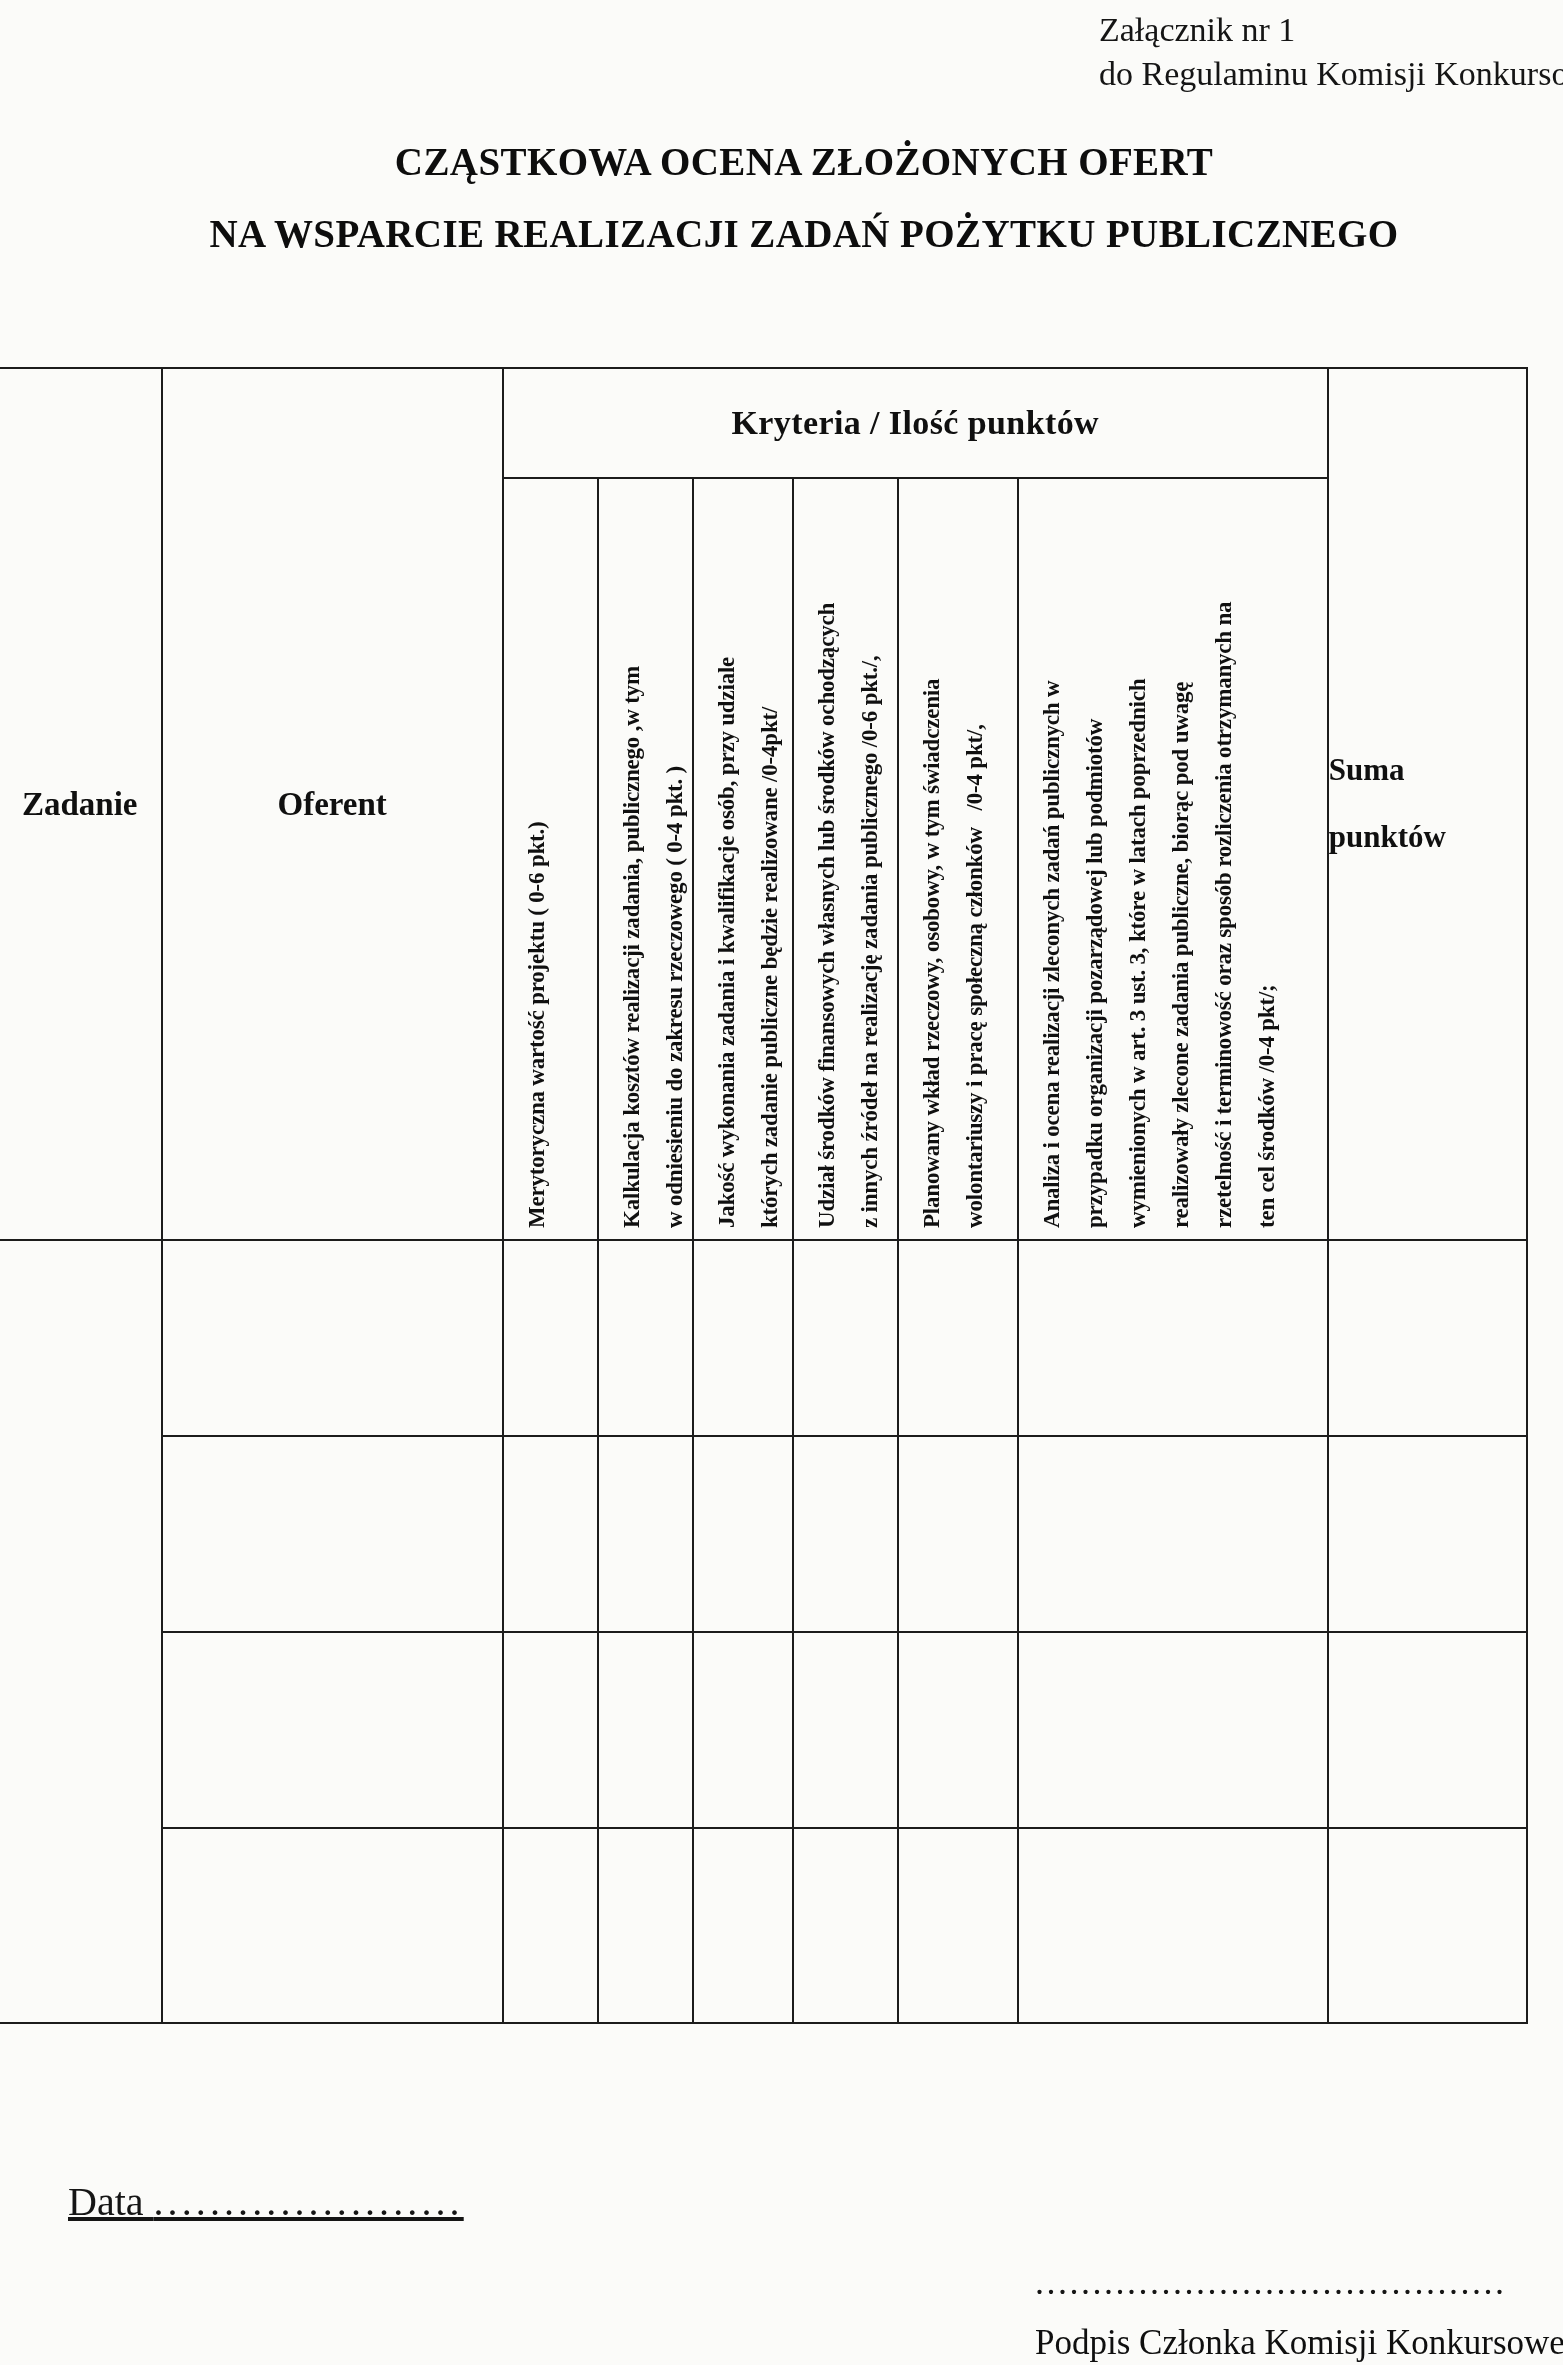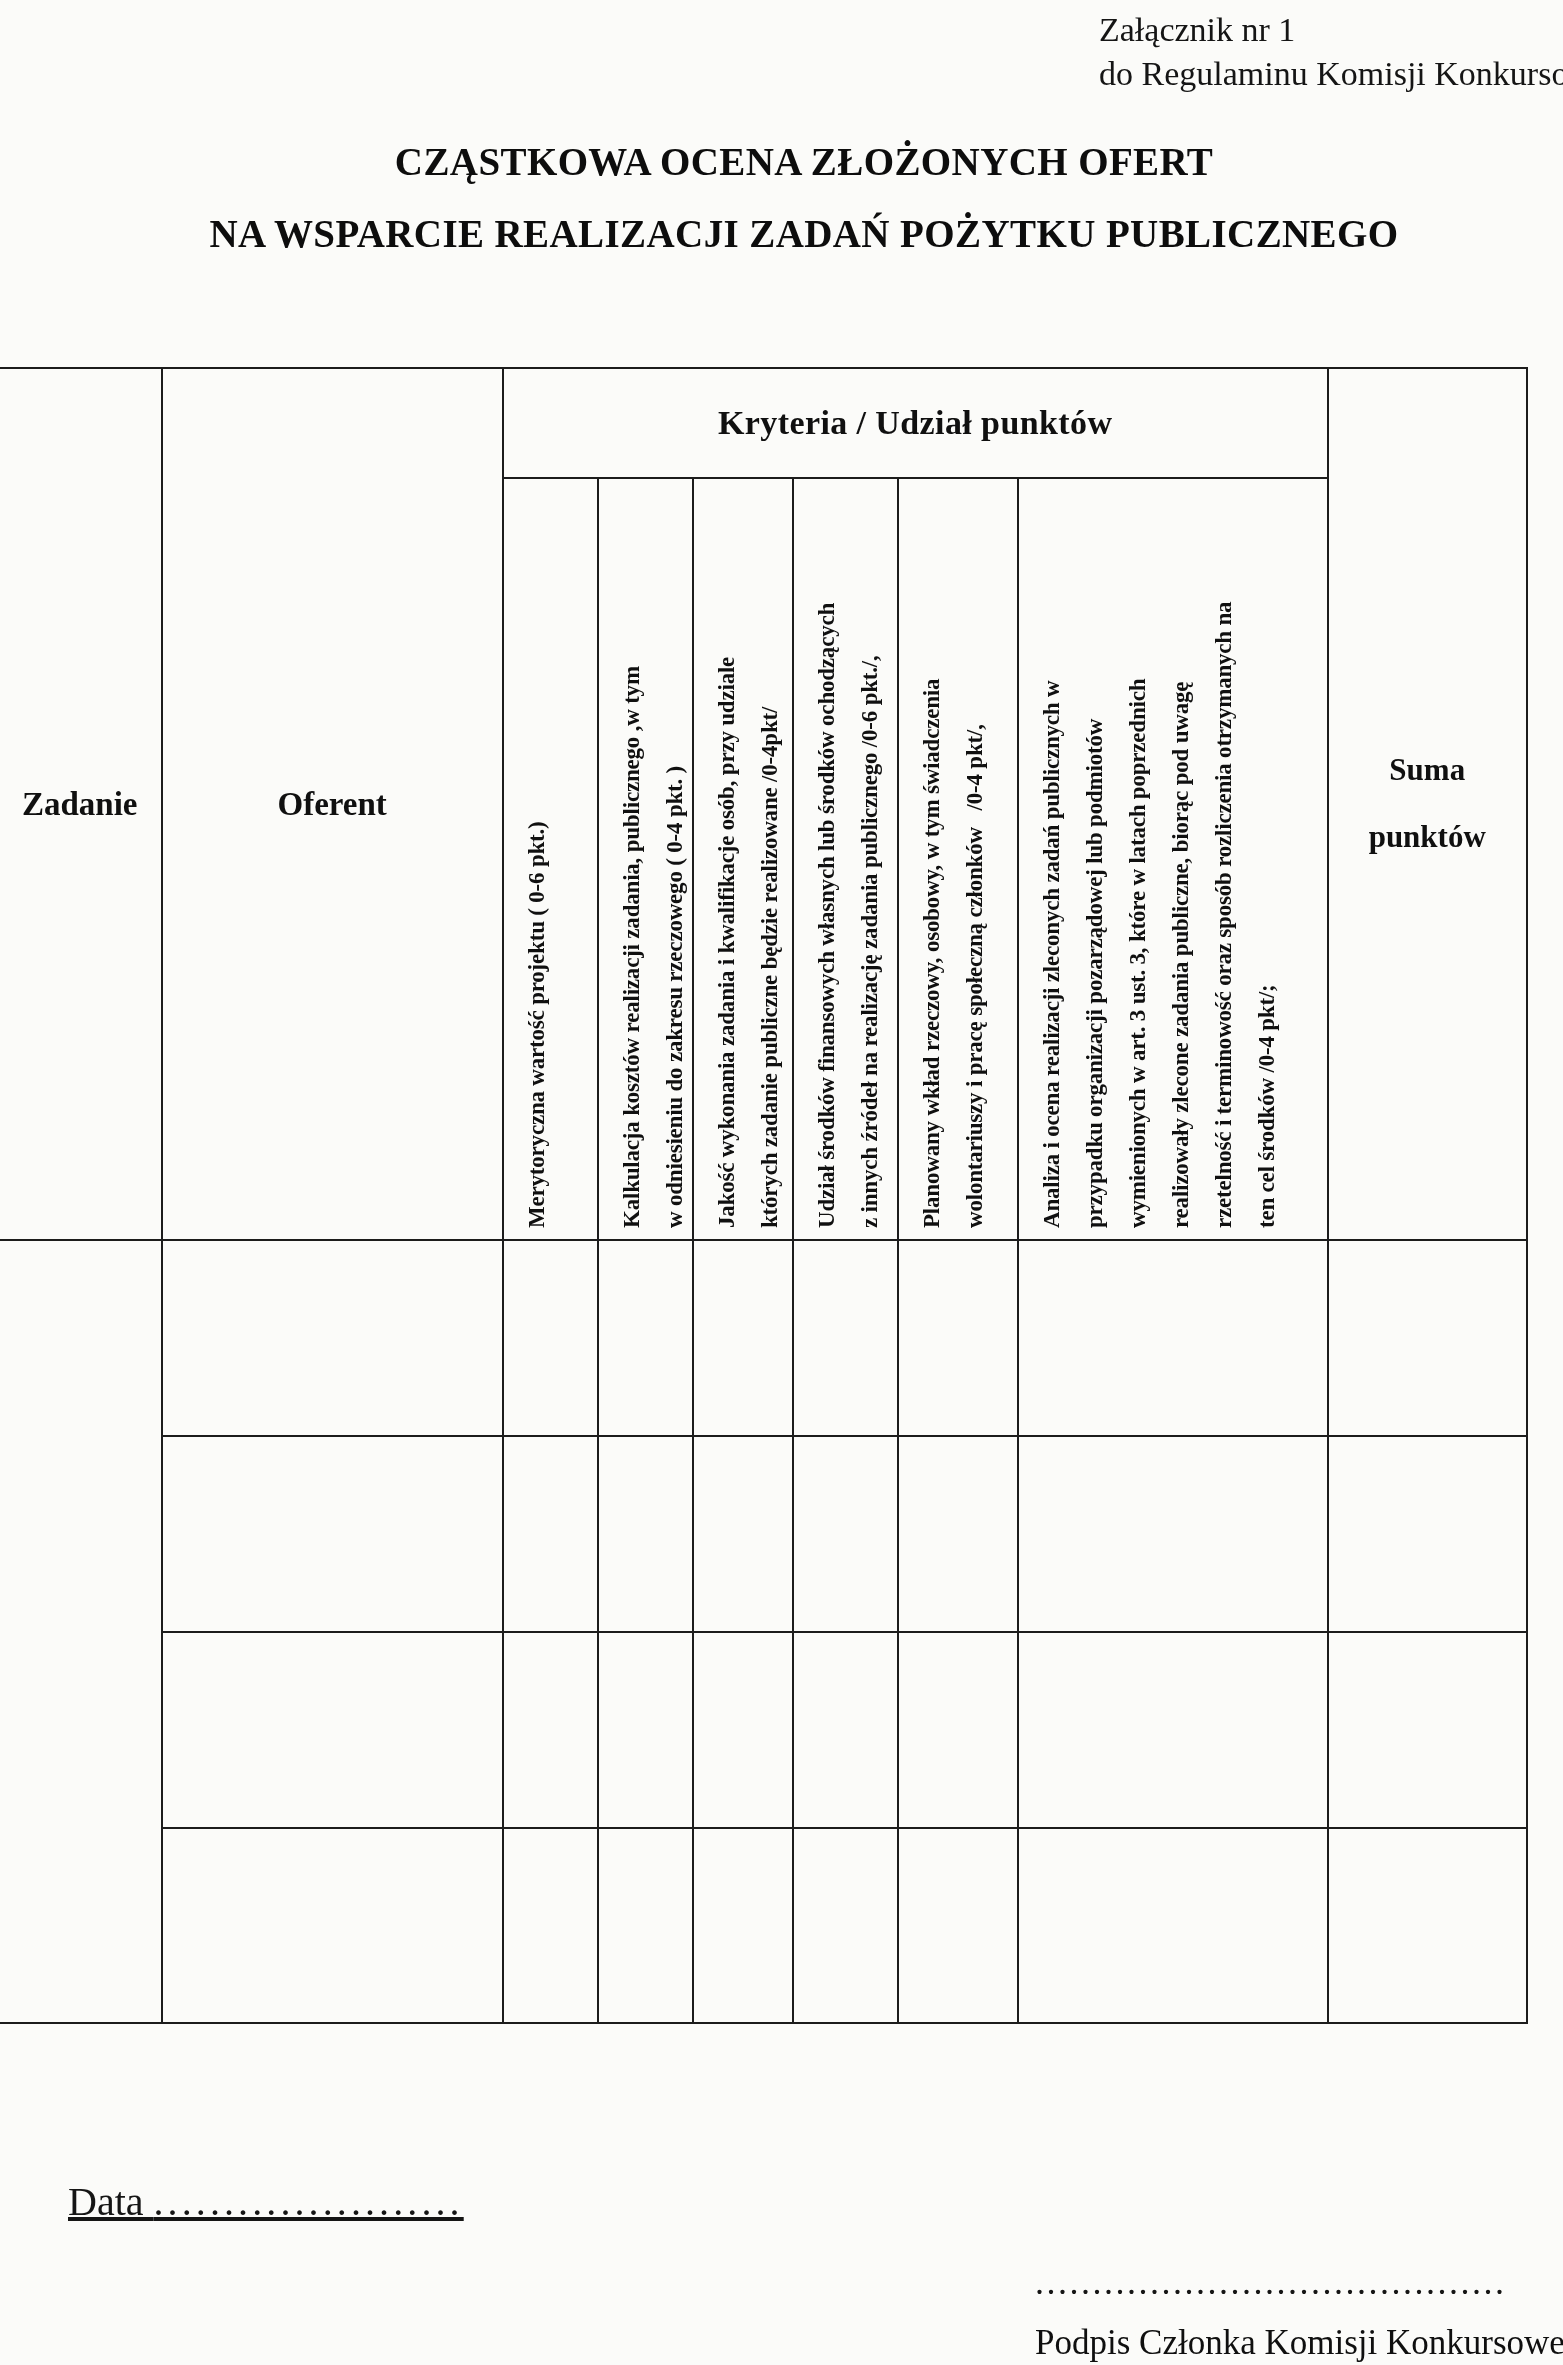--- a/index.html
+++ b/index.html
@@ -37,21 +37,21 @@
     font-weight:bold;color:#101010;
   }
   td.zadanie,td.oferent{
     text-align:center;font-size:33px;
     padding-bottom:78px;
   }
   td.kryteria{
     text-align:center;font-size:34px;letter-spacing:0.4px;
   }
   td.suma{
-    vertical-align:top;text-align:center;
+    vertical-align:top;
     font-size:31px;line-height:2.15;
     padding-top:18px;
     white-space:pre-line;
   }
   td.crit{position:relative;vertical-align:top;}
   .rot{
     position:absolute;left:11.5px;top:749px;
     transform:rotate(-90deg);transform-origin:0 0;
     width:736px;
     font-size:23px;font-weight:bold;line-height:43px;
@@ -101,21 +101,21 @@
         <col style="width:100px">
       <col style="width:105px">
         <col style="width:120px">
         <col style="width:310px">
       <col style="width:199px">
     </colgroup>
     <tbody>
         <tr style="height:110px">
       <td class="zadanie" rowspan="2">Zadanie</td>
       <td class="oferent" rowspan="2">Oferent</td>
-      <td class="kryteria" colspan="6">Kryteria / Udział punktów</td>
+      <td class="kryteria" colspan="6">Kryteria / Ilość punktów</td>
       <td class="suma" rowspan="2">Suma
 punktów</td>
     </tr>
     <tr style="height:762px">
       <td class="crit">
             <div class="rot">Merytoryczna wartość projektu ( 0-6 pkt.)</div>
           </td>
       <td class="crit">
             <div class="rot">Kalkulacja kosztów realizacji zadania, publicznego ,w tym
 w odniesieniu do zakresu rzeczowego ( 0-4 pkt. )</div>

